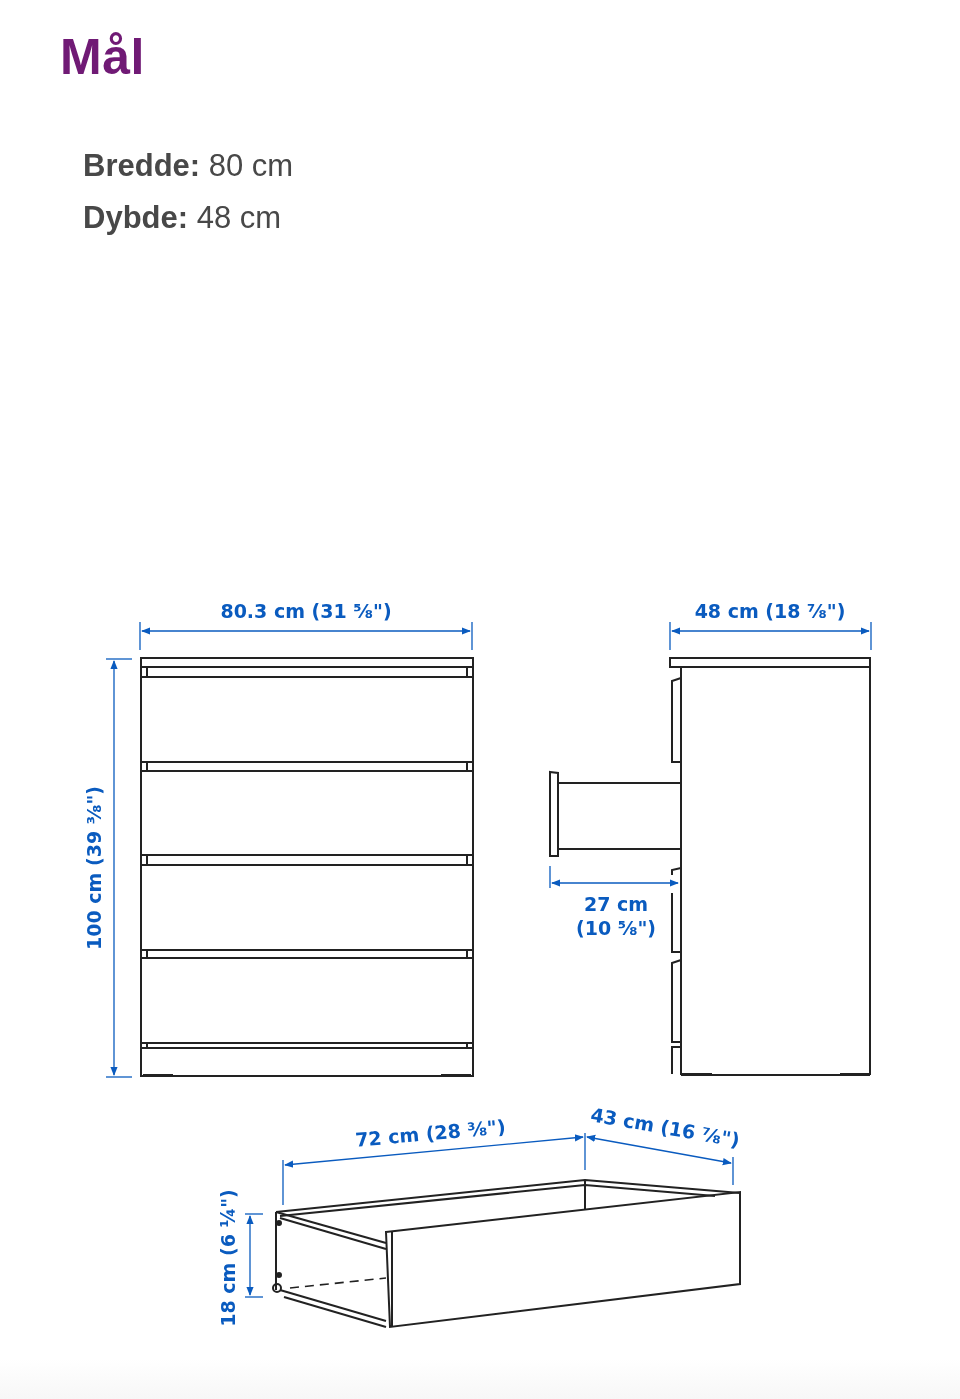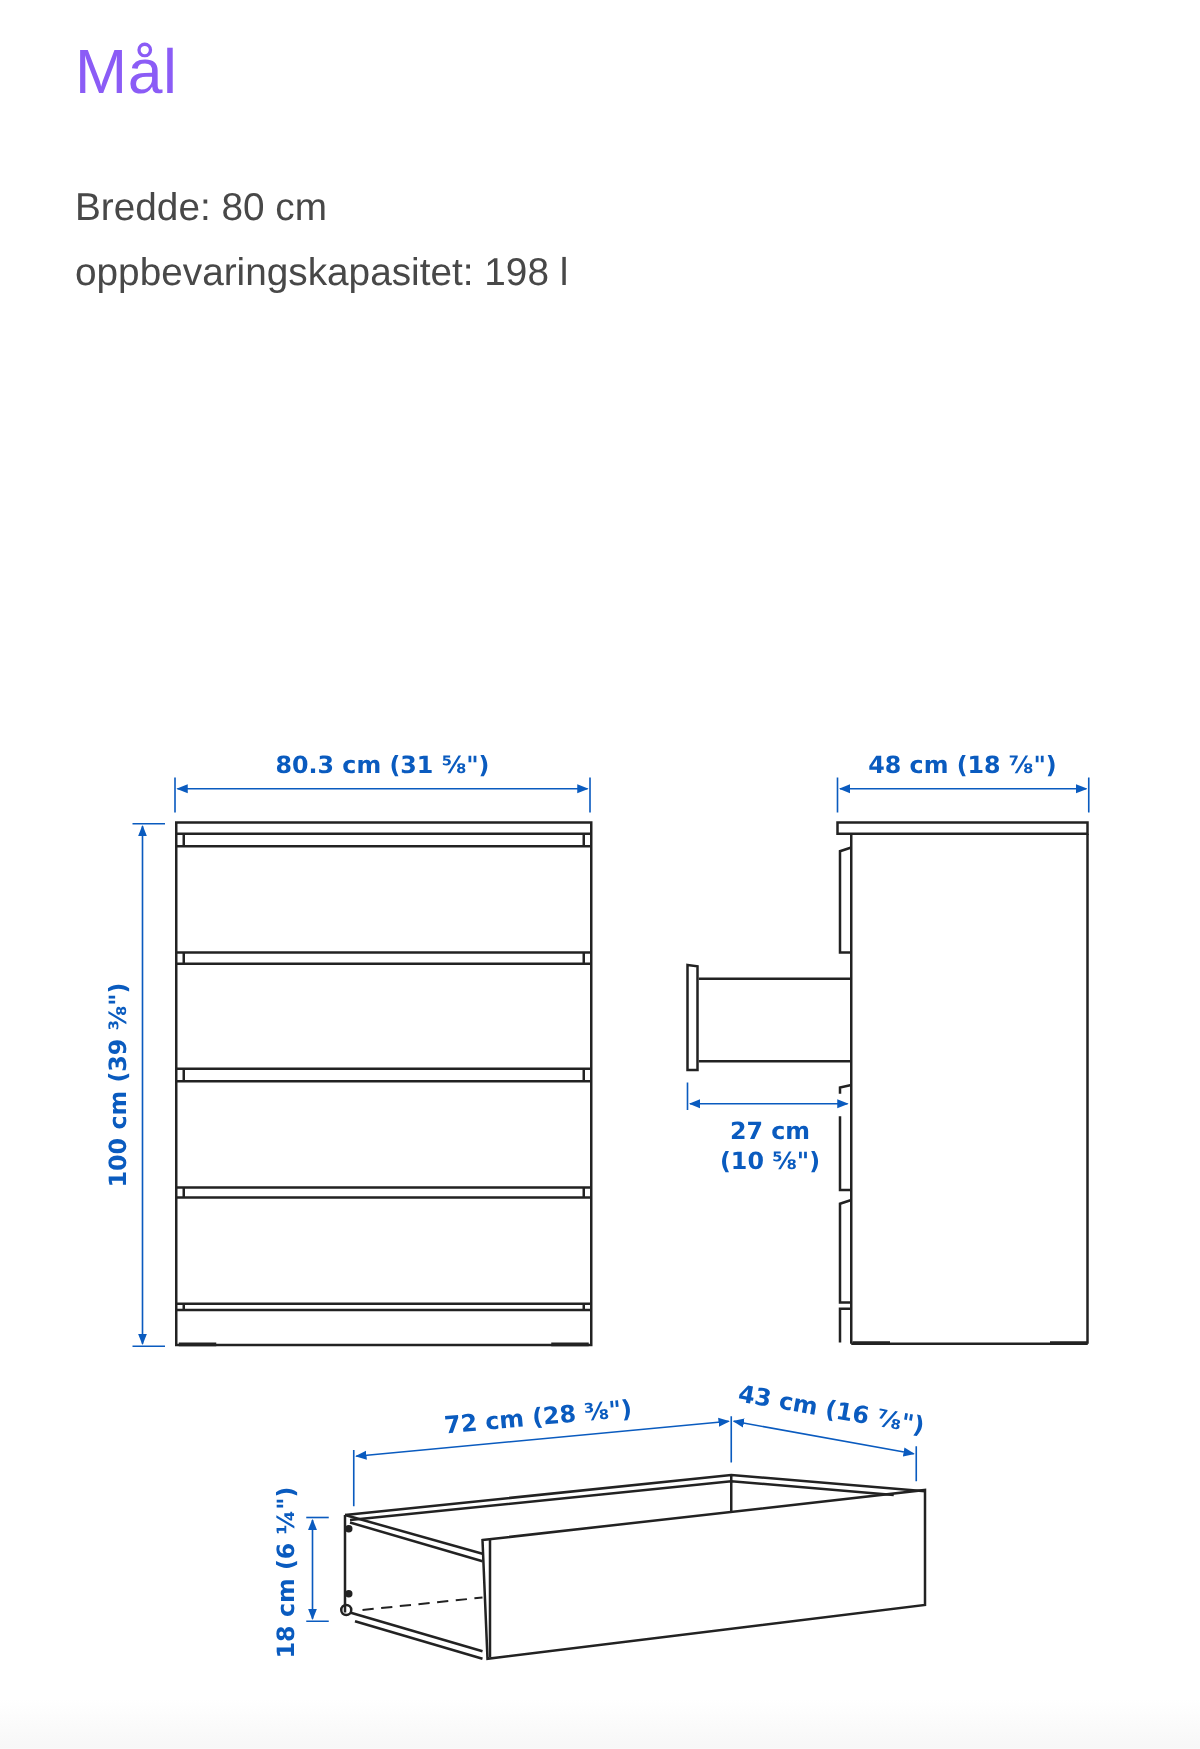--- a/index.html
+++ b/index.html
@@ -1,36 +1,36 @@
 <!DOCTYPE html>
 <html><head>
 <meta charset="utf-8">
 <style>
   html, body { margin: 0; padding: 0; background: #ffffff; }
   body { width: 960px; height: 1399px; position: relative; overflow: hidden;
          font-family: "Liberation Sans", "DejaVu Sans", sans-serif; color: #484848; }
   .title { position: absolute; left: 60px; top: 28px; margin: 0;
-           font-size: 50px; font-weight: 400; color: #8b5cf6; letter-spacing: 0.5px; }
+           font-size: 50px; font-weight: 700; color: #701a75; letter-spacing: 0.5px; }
   .specs { position: absolute; left: 60px; top: 140px; margin: 0; padding: 0; list-style: none; }
   .spec { font-size: 31px; line-height: 52px; height: 52px; white-space: nowrap; color: #484848; }
-  .spec .lbl { font-weight: 400; }
+  .spec .lbl { font-weight: 700; margin-left: 23px; }
   .spec .val { font-weight: 400; }
   .drawing { position: absolute; left: 0; top: 560px; width: 960px; height: 839px; }
   .dim-text { font-family: "DejaVu Sans", sans-serif; font-weight: 700; fill: #0a5bbf; font-size: 19px; }
   .bottom-fade { position: absolute; left: 0; bottom: 0; width: 960px; height: 40px;
                  background: linear-gradient(to bottom, #ffffff, #f7f7f7); }
 </style>
 </head>
 <body>
 
 <h1 class="title">Mål</h1>
 
 <ul class="specs">
   <li class="spec"><span class="lbl">Bredde:</span> <span class="val">80 cm</span></li>
-  <li class="spec"><span class="lbl">oppbevaringskapasitet:</span> <span class="val">198 l</span></li>
+  <li class="spec"><span class="lbl">Dybde:</span> <span class="val">48 cm</span></li>
 </ul>
 
 <svg class="drawing" viewBox="0 560 960 839" width="960" height="839" xmlns="http://www.w3.org/2000/svg">
   <defs>
     <marker id="arr" viewBox="0 0 10 10" refX="9" refY="5" markerWidth="7" markerHeight="7" orient="auto-start-reverse">
       <path d="M0,1 L10,5 L0,9 z" fill="#0a5bbf"></path>
     </marker>
   </defs>
 
   <g fill="none" stroke="#222" stroke-width="2">

